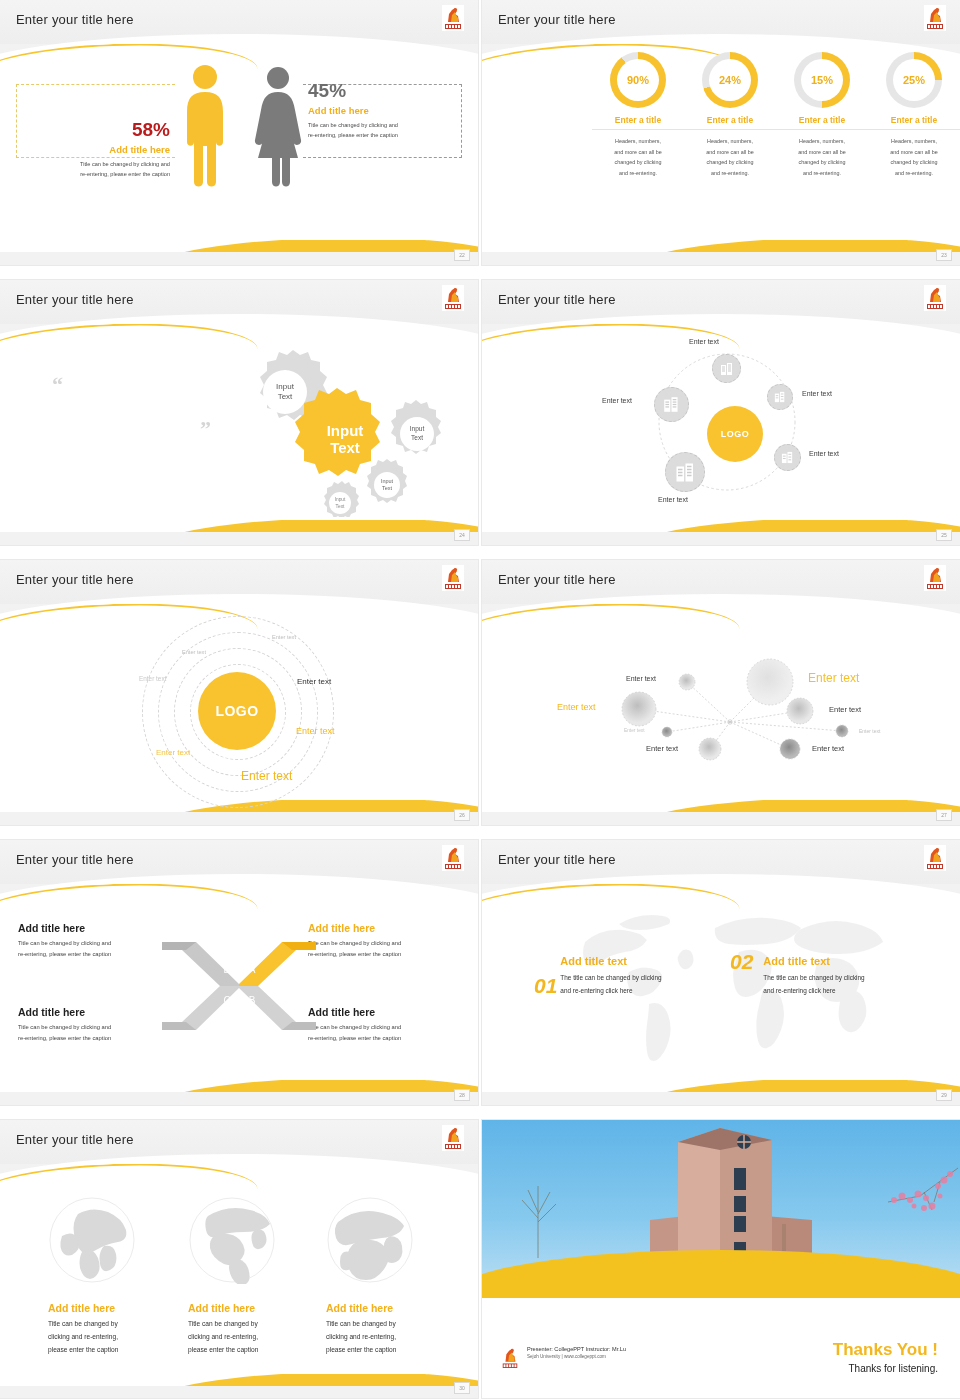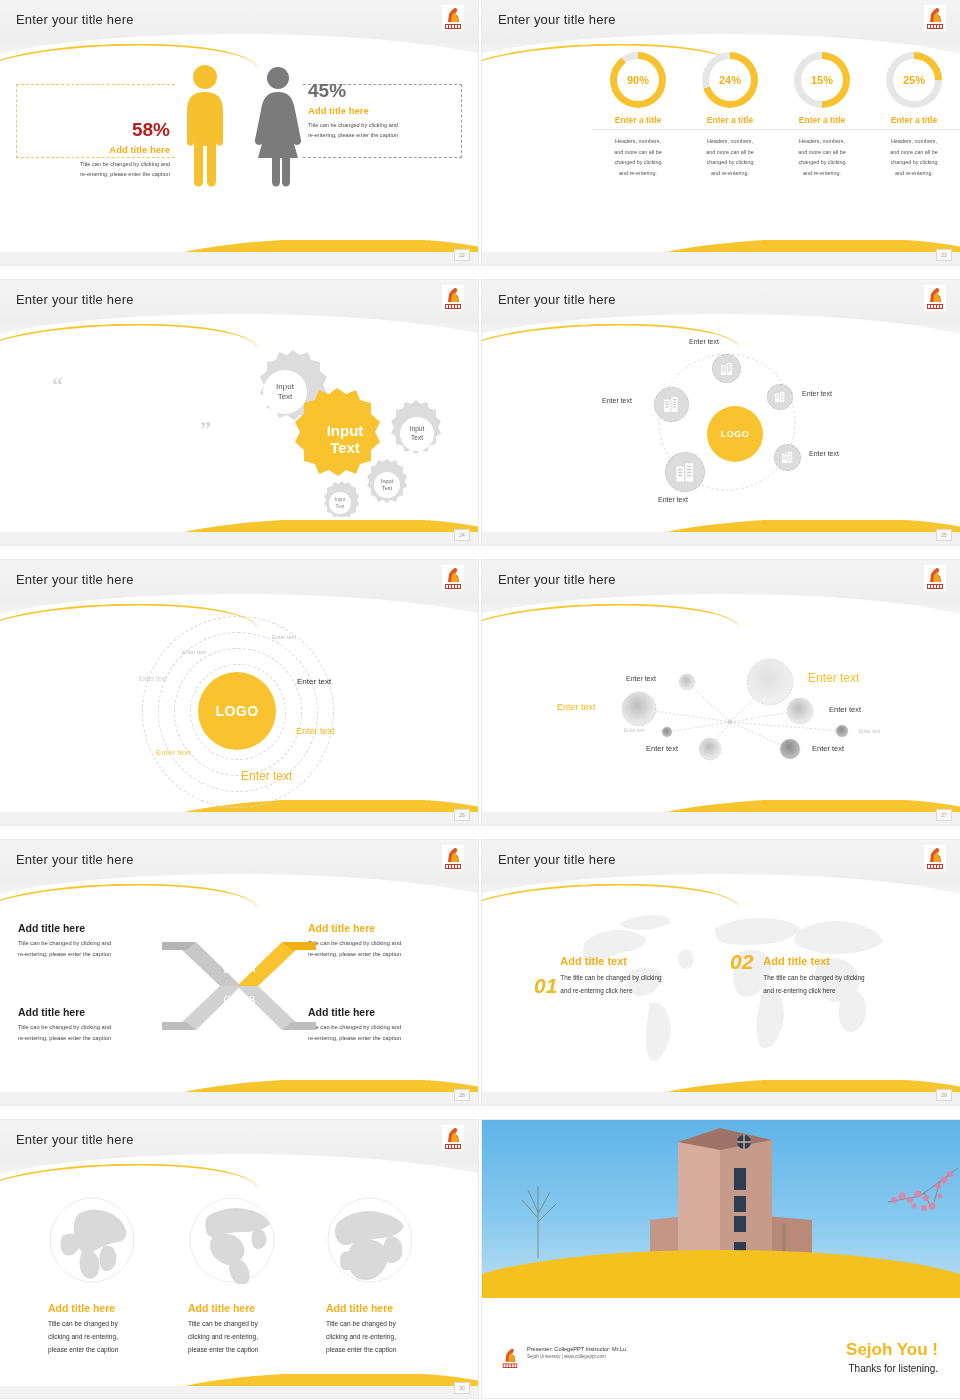--- a/index.html
+++ b/index.html
@@ -745,21 +745,21 @@
             <circle cx="70" cy="12" r="3"></circle>
           <circle cx="44" cy="46" r="3"></circle>
             <circle cx="34" cy="44" r="2.5"></circle>
             <circle cx="60" cy="34" r="2.5"></circle>
         </g>
       </svg>
       <div class="thanks-white"></div>
       <div class="thanks-yellow"></div>
     </div>
     <div class="thanks-txt">
-      <div class="thanks-big">Sejoh You !</div>
+      <div class="thanks-big">Thanks You !</div>
       <div class="thanks-sub">Thanks for listening.</div>
     </div>
     <div class="foot">
       <svg width="20" height="24" viewBox="0 0 22 26">
         <path d="M6 17 L7 9 L10 5 L13 3 L15 6 L13 9 L16 11 L17 17 Z" fill="#E2551E"></path>
         <path d="M9 17 L10 10 L13 7 L14 10 L16 13 L16 17 Z" fill="#F2A21C"></path>
         <circle cx="13.5" cy="4.5" r="1.6" fill="#E2551E"></circle>
         <rect x="3" y="19" width="16" height="5" fill="#C0392B"></rect>
         <rect x="4" y="20" width="2" height="3" fill="#fff"></rect>
           <rect x="7" y="20" width="2" height="3" fill="#fff"></rect>

